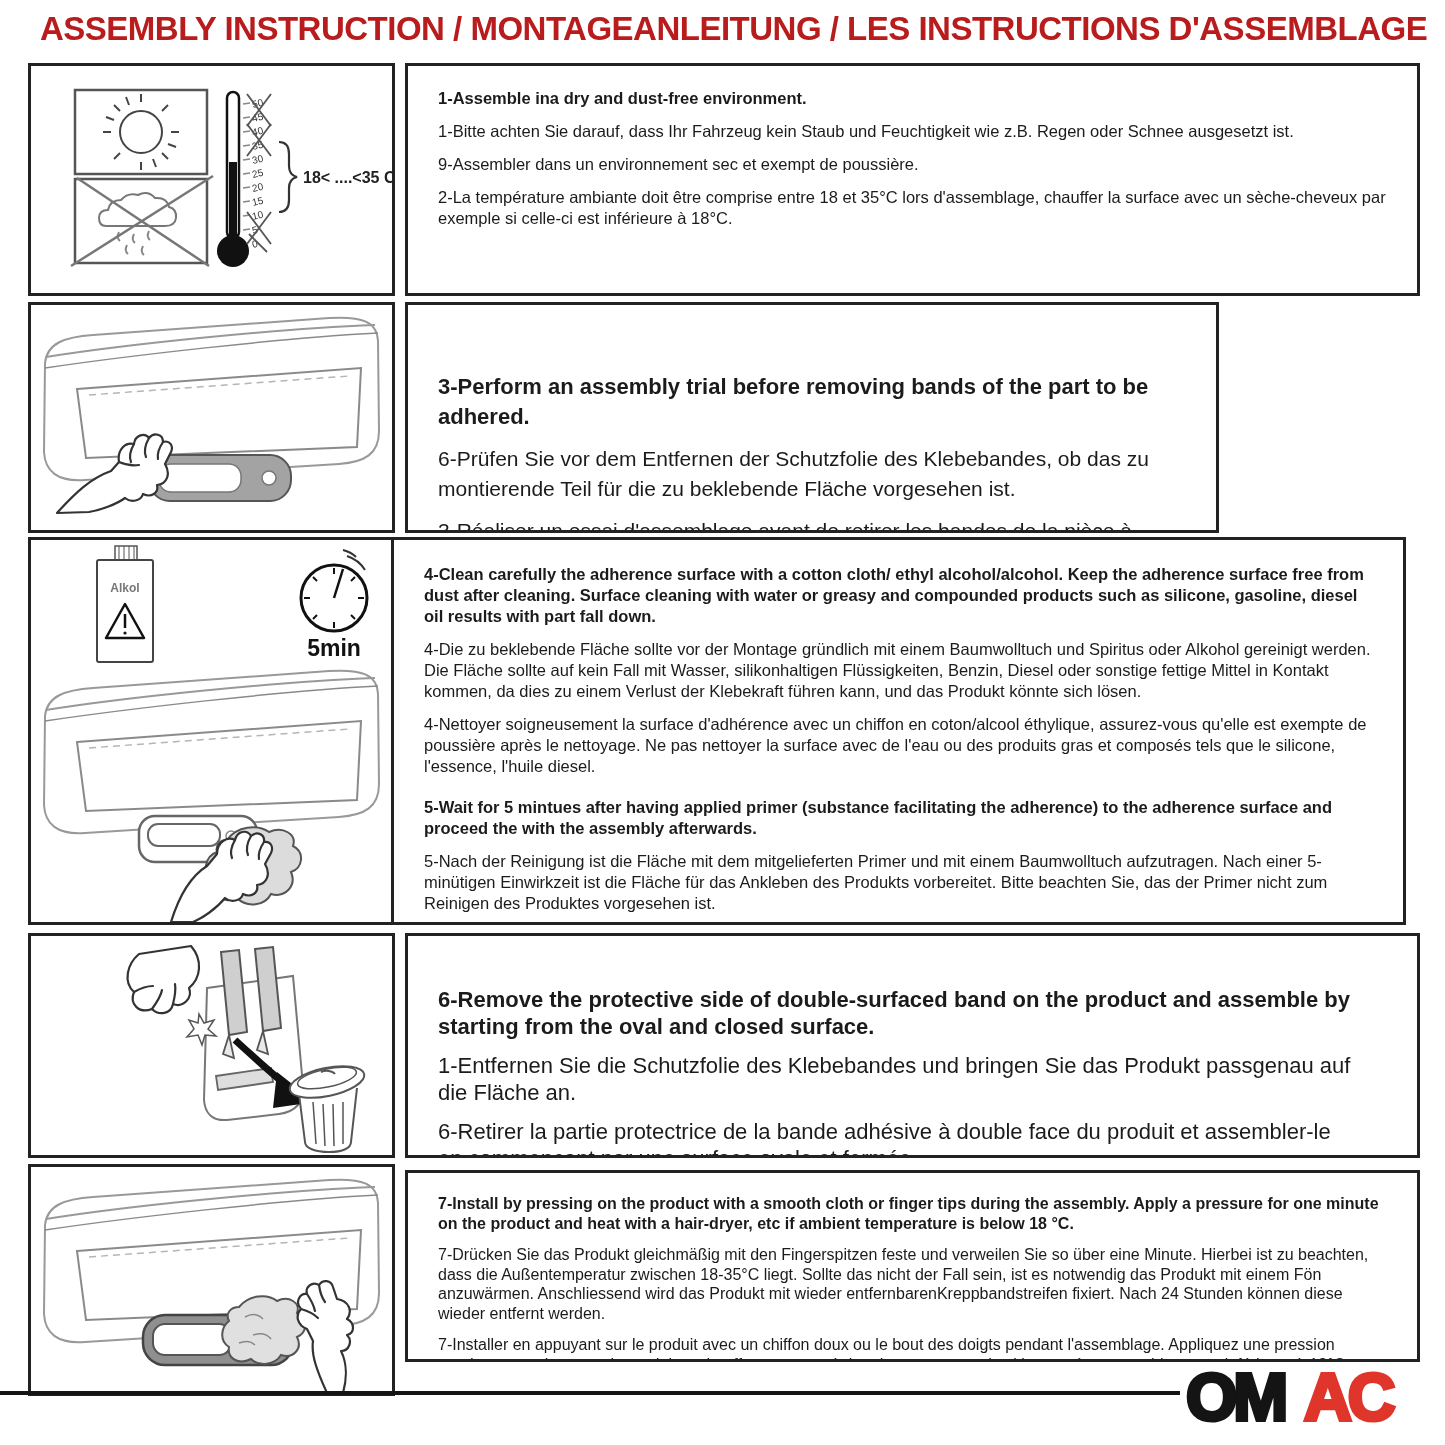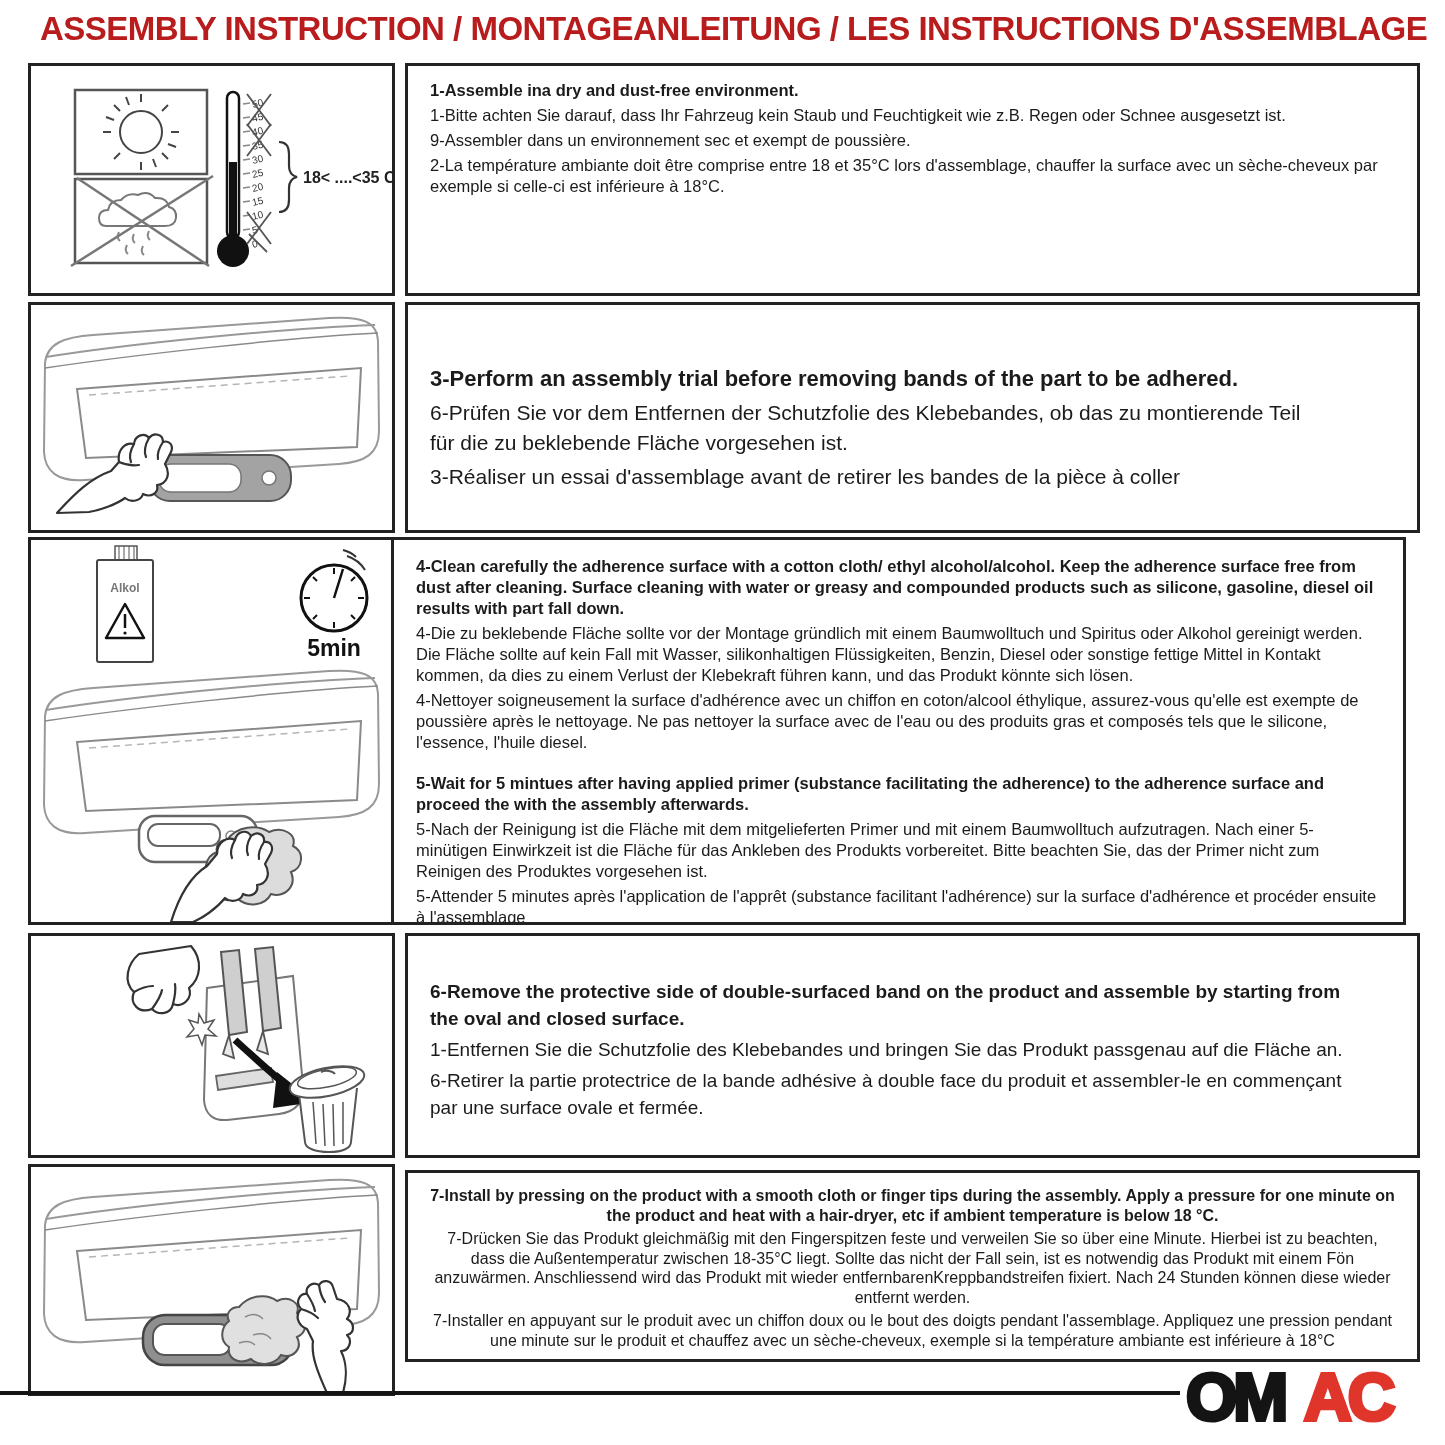--- a/index.html
+++ b/index.html
@@ -9,28 +9,28 @@
   }
   .page-title{
     position:absolute;left:40px;top:10px;width:1390px;
     font-size:33px;font-weight:bold;letter-spacing:-0.5px;white-space:nowrap;
     color:#b91c1c;
   }
   .box{position:absolute;background:#fff;border:3px solid #222;box-sizing:border-box;}
   .ill{overflow:hidden;}
   .ill svg{display:block;width:100%;height:100%;}
   .tb{overflow:hidden;}
-  .tb p{margin:4px;}
+  .tb p{margin:12px;}
   .b{font-weight:bold;}
   .gap{margin-top:20px !important;}
   
   .fs16 p{font-size:16.5px;line-height:21px;}
   .fs21 p{font-size:21px;line-height:30px;max-width:900px;}
   .fs21 p.b{font-size:22px;}
-  .fs18 p{font-size:19px;line-height:27px;max-width:920px;}
+  .fs18 p{font-size:22px;line-height:27px;max-width:920px;}
   .fs15 p{font-size:16px;line-height:19.5px;}
   .pad1{padding:10px 18px;}
   .pad2{padding:55px 18px 10px 18px;}
   .pad3{padding:12px 18px;}
   .pad4{padding:38px 18px 10px 18px;}
   .pad5{padding:9px 18px;}
   .footer-rule{position:absolute;left:0;top:1391px;width:1180px;height:4px;background:#141414;}
   .logo{position:absolute;left:1186px;top:1356px;width:240px;height:78px;}
   text{font-family:"Liberation Sans",sans-serif;}
 </style>
@@ -142,21 +142,21 @@
     </g>
     <g stroke="#333" stroke-width="2.2" fill="#fff" stroke-linejoin="round" stroke-linecap="round">
       <path d="M26 208 C44 188 60 173 80 166 L88 157 C86 145 94 137 103 139 C104 130 114 127 118 133 C123 127 132 129 132 137 C138 135 143 140 140 147 L134 159 C140 169 136 179 126 180 C128 188 120 193 112 189 C110 196 100 198 94 193 C86 199 70 205 58 207 Z"></path>
       <path d="M103 139 C99 146 98 152 100 157" fill="none"></path>
       <path d="M118 133 C114 140 113 147 115 152" fill="none"></path>
       <path d="M132 137 C128 143 126 149 127 154" fill="none"></path>
       <path d="M88 157 C95 160 102 161 108 160" fill="none"></path>
     </g>
   </svg>
 </div>
-<div class="box tb fs21 pad2" style="left:405px;top:302px;width:1015px;height:231px;">
+<div class="box tb fs21 pad2" style="left:405px;top:302px;width:814px;height:231px;">
   <p class="b">3-Perform an assembly trial before removing bands of the part to be adhered.</p>
   <p>6-Prüfen Sie vor dem Entfernen der Schutzfolie des Klebebandes, ob das zu montierende Teil für die zu beklebende Fläche vorgesehen ist.</p>
   <p>3-Réaliser un essai d'assemblage avant de retirer les bandes de la pièce à coller</p>
 </div>
 
 <div class="box ill" style="left:28px;top:537px;width:367px;height:388px;">
   <svg viewBox="0 0 361 382">
 
     <g>
       <rect x="84" y="6" width="22" height="14" fill="#fff" stroke="#555" stroke-width="1.5"></rect>
@@ -288,21 +288,21 @@
       <path d="M214 150 q10 -6 18 2 M222 168 q12 -4 18 4 M208 176 q10 -4 16 2" fill="none" stroke="#888" stroke-width="1.5"></path>
     </g>
     <g stroke="#333" stroke-width="2.2" fill="#fff" stroke-linejoin="round" stroke-linecap="round">
       <path d="M296 226 C286 204 280 188 282 174 L276 162 C266 158 264 148 270 142 C264 136 268 126 276 127 C274 120 281 114 288 118 C292 112 300 113 302 120 L306 132 C318 134 322 144 316 152 C324 156 324 166 316 168 C322 174 318 184 310 184 C316 196 316 212 312 226 Z"></path>
       <path d="M270 142 C277 144 283 147 287 151" fill="none"></path>
       <path d="M276 127 C280 133 283 139 284 144" fill="none"></path>
       <path d="M288 118 C289 125 291 131 294 135" fill="none"></path>
     </g>
   </svg>
 </div>
-<div class="box tb fs15 pad5" style="left:405px;top:1170px;width:1015px;height:192px;text-align:center;">
+<div class="box tb fs15 pad5" style="left:405px;top:1170px;width:1015px;height:192px;">
   <p class="b">7-Install by pressing on the product with a smooth cloth or finger tips during the assembly. Apply a pressure for one minute on the product and heat with a hair-dryer, etc if ambient temperature is below 18 °C.</p>
   <p>7-Drücken Sie das Produkt gleichmäßig mit den Fingerspitzen feste und verweilen Sie so über eine Minute. Hierbei ist zu beachten, dass die Außentemperatur zwischen 18-35°C liegt. Sollte das nicht der Fall sein, ist es notwendig das Produkt mit einem Fön anzuwärmen. Anschliessend wird das Produkt mit wieder entfernbarenKreppbandstreifen fixiert. Nach 24 Stunden können diese wieder entfernt werden.</p>
   <p>7-Installer en appuyant sur le produit avec un chiffon doux ou le bout des doigts pendant l'assemblage. Appliquez une pression pendant une minute sur le produit et chauffez avec un sèche-cheveux, exemple si la température ambiante est inférieure à 18°C</p>
 </div>
 
 <div class="footer-rule"></div>
 <div class="logo">
   <svg viewBox="0 0 240 78" width="240" height="78">
     <text x="0" y="64" font-size="66" font-weight="bold" letter-spacing="-4" fill="#141414" stroke="#141414" stroke-width="4" paint-order="stroke">OM</text>
     <text x="118" y="64" font-size="66" font-weight="bold" letter-spacing="-4" fill="#df352b" stroke="#df352b" stroke-width="4" paint-order="stroke">AC</text>

